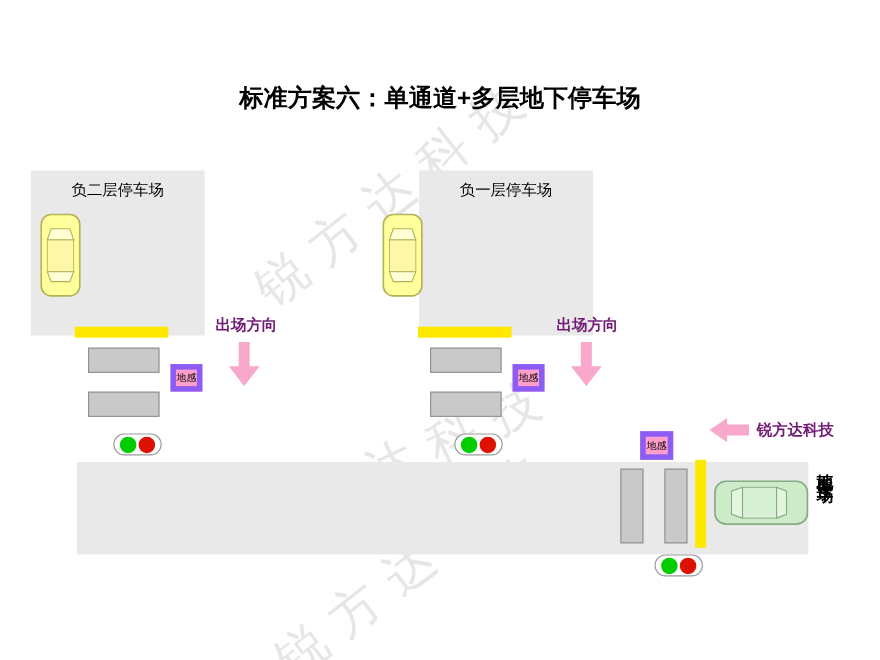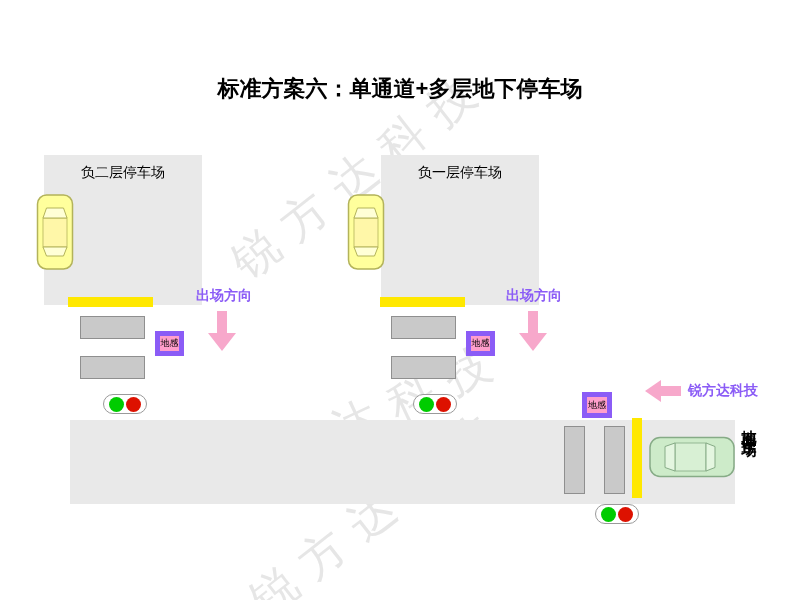--- a/index.html
+++ b/index.html
@@ -11,21 +11,21 @@
   .wm { position:absolute; font-size:46px; letter-spacing:16px; color:#c4c4c4; opacity:.42;
         white-space:nowrap; transform-origin:0 50%; pointer-events:none; }
   .wm1 { left:238px; top:238px; transform:rotate(-38deg); }
   .wm2 { left:222px; top:455px; transform:rotate(-25deg); }
   .wm3 { left:256px; top:576px; transform:rotate(-38deg); }
 
   .title { position:absolute; top:74px; left:0; width:100%; text-align:center;
            font-size:22px; font-weight:bold; color:#000; }
 
   .area { position:absolute; top:155px; width:158px; height:150px; background:var(--area-gray,#e9e9e9); }
-  .area-b2 { left:44px; }
+  .area-b2 { left:28px; }
   .area-b1 { left:349px;margin-left:32px; }
   .area-label { position:absolute; top:9px; left:0; width:100%; text-align:center; font-size:14px; color:#000; }
 
   .car-v { position:absolute; width:38px; height:78px; }
   .car-b2 { left:36px; top:193px; }
   .car-b1 { left:347px; top:193px; }
 
   .barrier-h { position:absolute; top:297px; width:85px; height:10px; background:var(--barrier-yellow,#ffe800); }
   .barrier-b2 { left:68px; }
   .barrier-b1 { left:380px; }
@@ -48,21 +48,21 @@
 
   .tlight { position:absolute; width:44px; height:20px; background:#ffffff; border:1px solid #9a9a9a;
             border-radius:10px; display:flex; align-items:center; justify-content:center; gap:2px; }
   .tlight span { width:15px; height:15px; border-radius:50%; display:block; }
   .lamp-green { background:var(--light-green,#00cc00); }
   .lamp-red   { background:var(--light-red,#dd1100); }
   .tl-b2 { left:103px; top:394px; }
   .tl-b1 { left:413px; top:394px; }
   .tl-g  { left:595px; top:504px; }
 
-  .dir-label { position:absolute; font-size:14px; font-weight:bold; color:#8b5cf6; white-space:nowrap; }
+  .dir-label { position:absolute; font-size:14px; font-weight:bold; color:#701a75; white-space:nowrap; }
   .exit-b2 { left:196px; top:287px; }
   .exit-b1 { left:506px; top:287px; }
   .entry-g { left:688px; top:382px; }
 
   .arrow { position:absolute; }
   .ar-b2 { left:207px; top:311px; width:30px; height:40px; }
   .ar-b1 { left:518px; top:311px; width:30px; height:40px; }
   .ar-g  { left:645px; top:379px; width:36px; height:24px; }
 
   .strip { position:absolute; left:70px; top:420px; width:665px; height:84px; background:var(--area-gray,#e9e9e9); }

